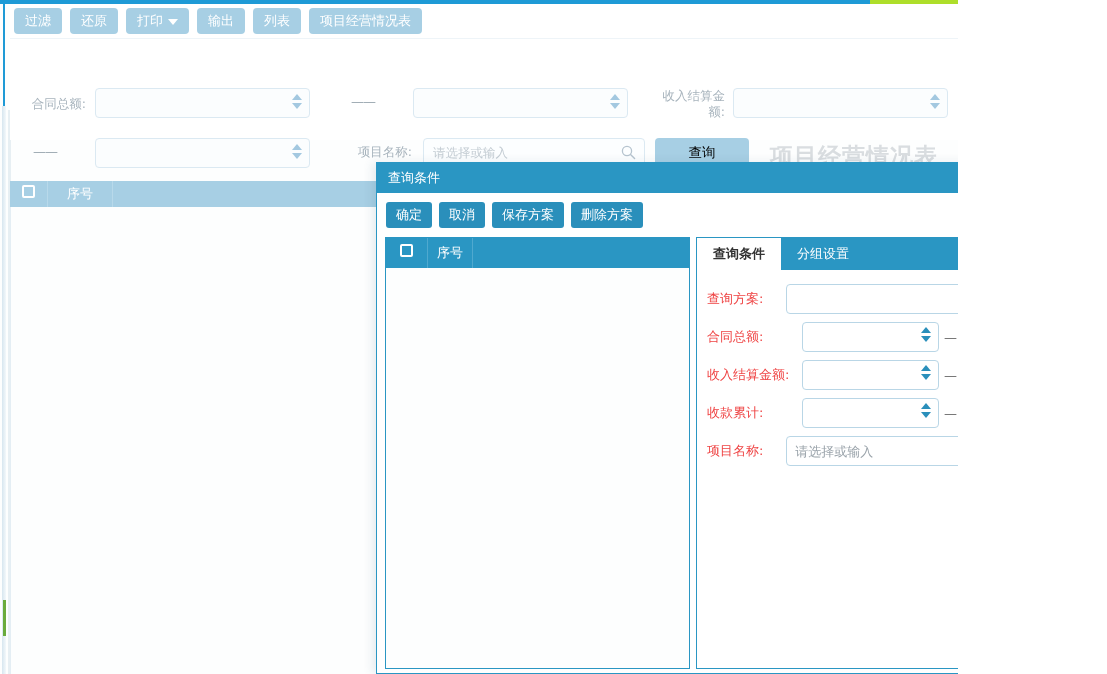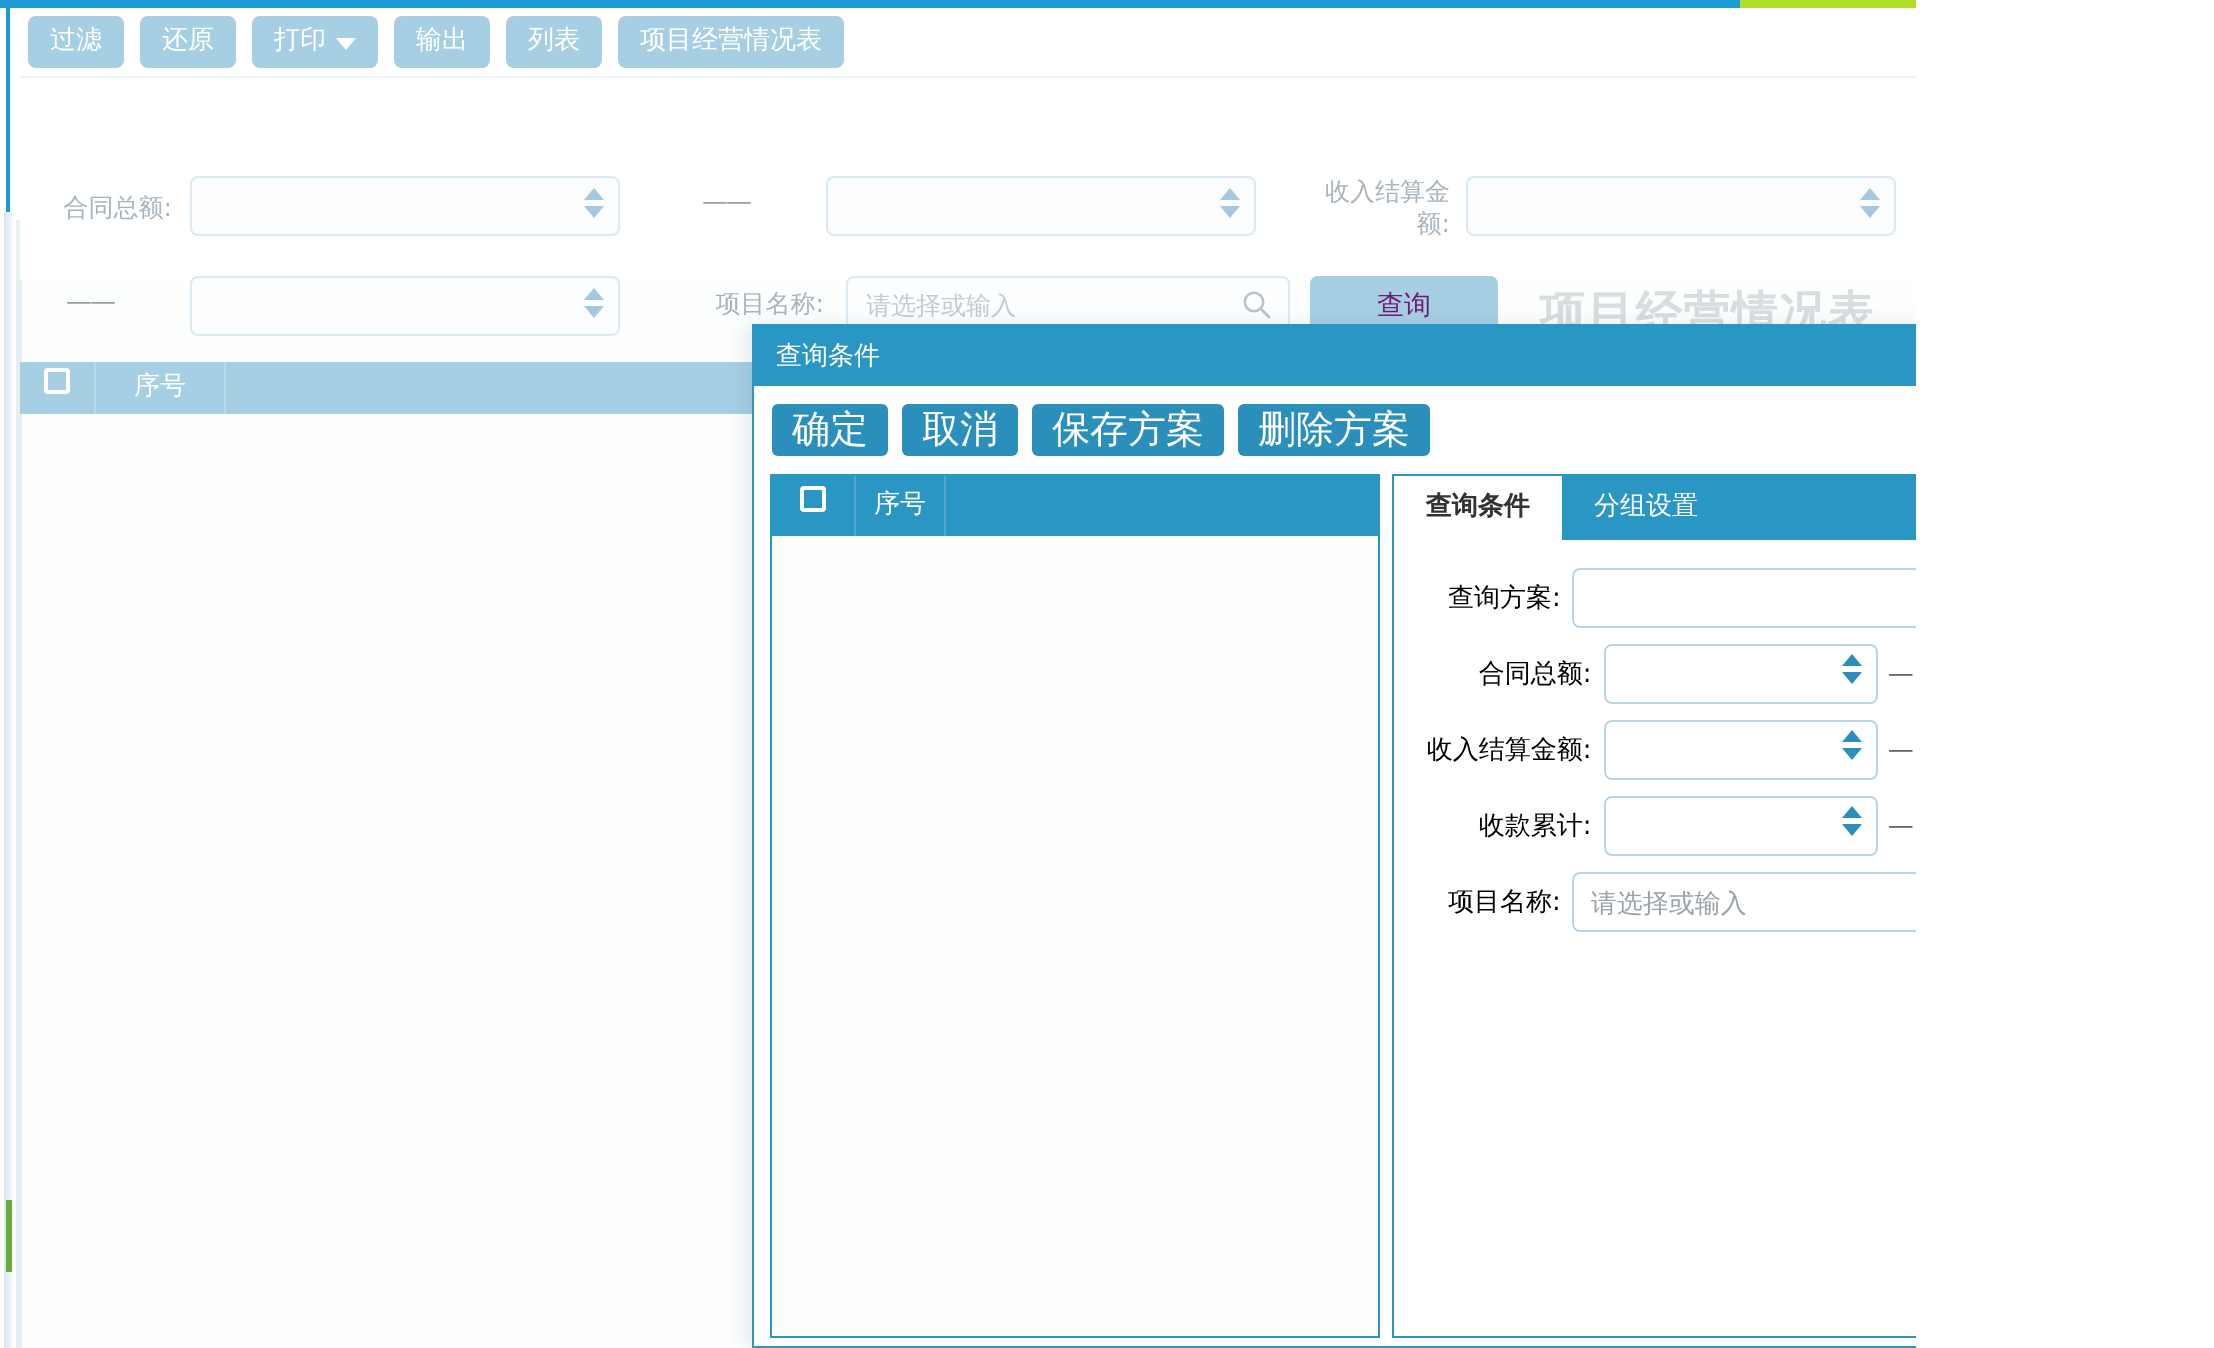--- a/index.html
+++ b/index.html
@@ -129,21 +129,21 @@
   }
   .mag {
     position: absolute; right: 8px; top: 6px;
     width: 15px; height: 15px;
   }
   .mag svg { display: block; }
 
   .query-btn {
     position: absolute;
     background: #a7cfe4;
-    color: #701a75;
+    color: #000000;
     border: none;
     border-radius: 4px;
     font-size: 13.5px;
     cursor: pointer;
     font-family: "DejaVu Sans", "Liberation Sans", sans-serif;
   }
 
   
   .watermark {
     position: absolute;
@@ -209,21 +209,21 @@
     gap: 7px;
     padding: 0 9px;
   }
   .dlg-btn {
     background: #2a8fbb;
     color: #ffffff;
     border: none;
     border-radius: 3px;
     height: 26px;
     padding: 0 10px;
-    font-size: 19px;
+    font-size: 13px;
     cursor: pointer;
     font-family: "DejaVu Sans", "Liberation Sans", sans-serif;
     white-space: nowrap;
   }
 
   .dlg-body {
     position: absolute; left: 8px; top: 74px;
     width: 715px; height: 432px;
     display: flex;
     gap: 6px;
@@ -281,23 +281,23 @@
     position: relative;
     background: #ffffff;
   }
   .frow {
     display: flex; align-items: center;
     margin-bottom: 8px;
     padding-left: 10px;
   }
   .frow .lbl {
     width: 100px;
-    text-align: right;
-    font-size: 13px;
-    color: #000000;
+    text-align: left;
+    font-size: 13px;
+    color: #ef4444;
     padding-right: 6px;
     white-space: nowrap;
   }
   .fin {
     position: relative;
     height: 30px;
     background: #ffffff;
     border: 1px solid #b9d6e6;
     border-radius: 4px;
   }

